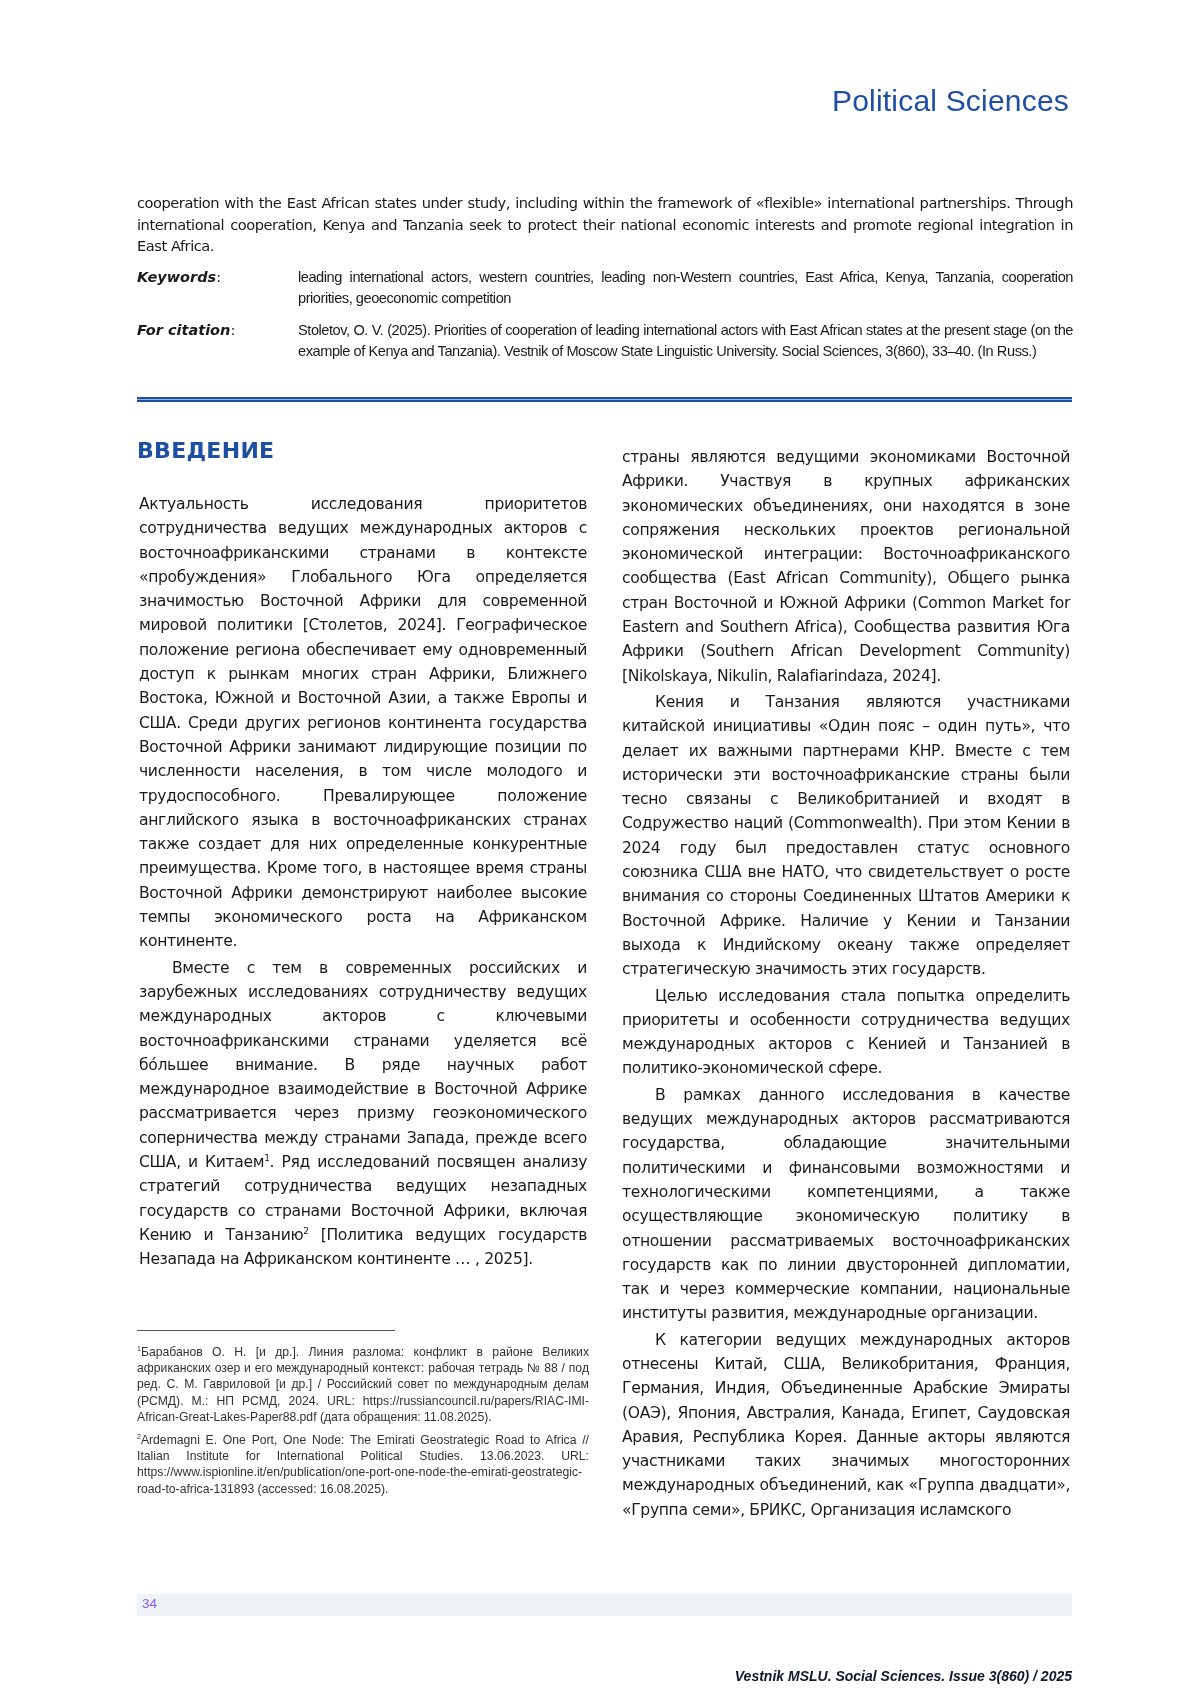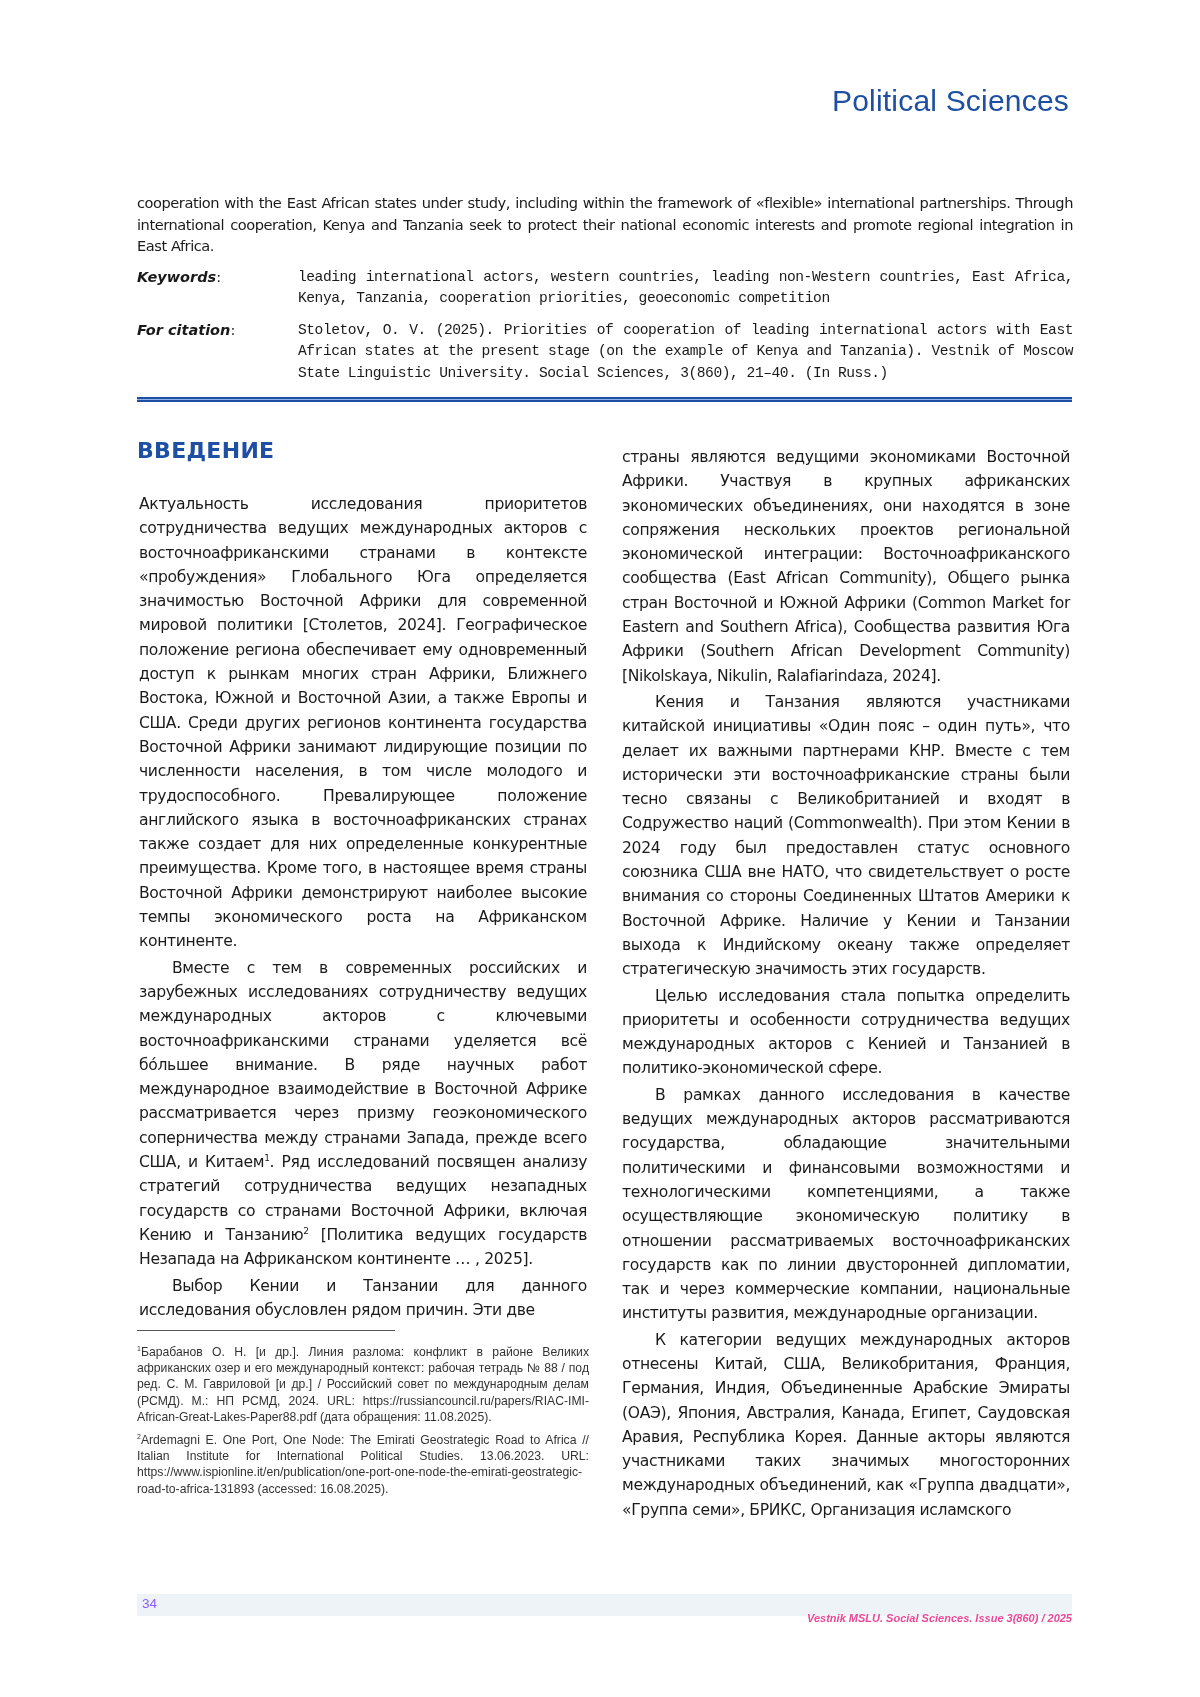--- a/index.html
+++ b/index.html
@@ -13,21 +13,21 @@
     position: absolute; left: 137px; top: 192px; width: 936px;
     font-family: "DejaVu Sans Condensed", "DejaVu Sans", sans-serif;
     font-size: 15.2px; line-height: 21.5px; color: #1a1a1a;
   }
   .meta-row { display: flex; }
   .meta-label {
     width: 161px; flex: none; font-style: italic; font-weight: bold;
     font-family: "DejaVu Sans", sans-serif; font-size: 14.5px;
   }
   .meta-label .colon { font-weight: normal; font-style: normal; }
-  .meta-text { flex: 1; text-align: justify; font-family: Liberation Mono, monospace; font-size: 14.6px; letter-spacing: -0.45px; }
+  .meta-text { flex: 1; text-align: justify; font-family: Liberation Sans, sans-serif; font-size: 14.6px; letter-spacing: -0.45px; }
   .cont-text { text-align: justify; font-family: "DejaVu Sans", sans-serif; font-size: 14.6px; letter-spacing: -0.45px; }
   .row-gap { height: 10px; }
   .rule {
     position: absolute; left: 137px; top: 397px; width: 935px; height: 5px;
     border-top: 2px solid #1f4fa3; border-bottom: 2px solid #1f4fa3; background: #8fb3e8; box-sizing: border-box;
   }
   .col {
     position: absolute; top: 440px; width: 452px;
     font-family: "DejaVu Sans", sans-serif; font-size: 15.6px; line-height: 24.3px; color: #1a1a1a;
     letter-spacing: -0.35px;
@@ -50,50 +50,49 @@
   .footnote sup { font-size: 7px; }
   .footer-bar {
     position: absolute; left: 137px; top: 1594px; width: 935px; height: 22px;
     background: #eef3f8;
   }
   .page-num {
     position: absolute; left: 142px; top: 1596px;
     font-family: "Liberation Sans", sans-serif; font-size: 13.5px; color: #8b5cf6; font-weight: normal;
   }
   .journal-line {
-    position: absolute; right: 128px; top: 1612px;
-    font-family: "Liberation Sans", sans-serif; font-size: 11px; color: #ec4899; font-style: italic; font-weight: bold;
+    position: absolute; right: 128px; top: 1668px;
+    font-family: "Liberation Sans", sans-serif; font-size: 14px; color: #0f172a; font-style: italic; font-weight: bold;
   }
 </style>
 </head>
 <body>
 
 <div class="section-title">Political Sciences</div>
 
 <div class="abstract-block">
   <div class="cont-text">cooperation with the East African states under study, including within the framework of «flexible» international partnerships. Through international cooperation, Kenya and Tanzania seek to protect their national economic interests and promote regional integration in East Africa.</div>
   <div class="row-gap"></div>
   <div class="meta-row">
     <div class="meta-label"><span>Keywords</span><span class="colon">:</span></div>
     <div class="meta-text">leading international actors, western countries, leading non-Western countries, East Africa, Kenya, Tanzania, cooperation priorities, geoeconomic competition</div>
   </div>
   <div class="row-gap"></div>
   <div class="meta-row">
     <div class="meta-label"><span>For citation</span><span class="colon">:</span></div>
-    <div class="meta-text">Stoletov, O. V. (2025). Priorities of cooperation of leading international actors with East African states at the present stage (on the example of Kenya and Tanzania). Vestnik of Moscow State Linguistic University. Social Sciences, 3(860), 21–40. (In Russ.)</div>
+    <div class="meta-text">Stoletov, O. V. (2025). Priorities of cooperation of leading international actors with East African states at the present stage (on the example of Kenya and Tanzania). Vestnik of Moscow State Linguistic University. Social Sciences, 3(860), 33–40. (In Russ.)</div>
   </div>
 </div>
 
 <div class="rule"></div>
 
 <div class="col col-left">
   <h2 class="heading">ВВЕДЕНИЕ</h2>
   <p class="para">Актуальность исследования приоритетов сотрудничества ведущих международных акторов с восточноафриканскими странами в контексте «пробуждения» Глобального Юга определяется значимостью Восточной Африки для современной мировой политики [Столетов, 2024]. Географическое положение региона обеспечивает ему одновременный доступ к рынкам многих стран Африки, Ближнего Востока, Южной и Восточной Азии, а также Европы и США. Среди других регионов континента государства Восточной Африки занимают лидирующие позиции по численности населения, в том числе молодого и трудоспособного. Превалирующее положение английского языка в восточноафриканских странах также создает для них определенные конкурентные преимущества. Кроме того, в настоящее время страны Восточной Африки демонстрируют наиболее высокие темпы экономического роста на Африканском континенте.</p>
   <p class="para indent"><span>Вместе с тем в современных российских и зарубежных исследованиях сотрудничеству ведущих международных акторов с ключевыми восточноафриканскими странами уделяется всё бо́льшее внимание. В ряде научных работ международное взаимодействие в Восточной Африке рассматривается через призму геоэкономического соперничества между странами Запада, прежде всего США, и Китаем</span><sup>1</sup><span>. Ряд исследований посвящен анализу стратегий сотрудничества ведущих незападных государств со странами Восточной Африки, включая Кению и Танзанию</span><sup>2</sup><span> [Политика ведущих государств Незапада на Африканском континенте … , 2025].</span></p>
-  <p class="para indent">Выбор Кении и Танзании для данного исследования обусловлен рядом причин. Эти две</p>
 </div>
 
 <div class="col col-right">
   <p class="para">страны являются ведущими экономиками Восточной Африки. Участвуя в крупных африканских экономических объединениях, они находятся в зоне сопряжения нескольких проектов региональной экономической интеграции: Восточноафриканского сообщества (East African Community), Общего рынка стран Восточной и Южной Африки (Common Market for Eastern and Southern Africa), Сообщества развития Юга Африки (Southern African Development Community) [Nikolskaya, Nikulin, Ralafiarindaza, 2024].</p>
   <p class="para indent">Кения и Танзания являются участниками китайской инициативы «Один пояс – один путь», что делает их важными партнерами КНР. Вместе с тем исторически эти восточноафриканские страны были тесно связаны с Великобританией и входят в Содружество наций (Commonwealth). При этом Кении в 2024 году был предоставлен статус основного союзника США вне НАТО, что свидетельствует о росте внимания со стороны Соединенных Штатов Америки к Восточной Африке. Наличие у Кении и Танзании выхода к Индийскому океану также определяет стратегическую значимость этих государств.</p>
   <p class="para indent">Целью исследования стала попытка определить приоритеты и особенности сотрудничества ведущих международных акторов с Кенией и Танзанией в политико-экономической сфере.</p>
   <p class="para indent">В рамках данного исследования в качестве ведущих международных акторов рассматриваются государства, обладающие значительными политическими и финансовыми возможностями и технологическими компетенциями, а также осуществляющие экономическую политику в отношении рассматриваемых восточноафриканских государств как по линии двусторонней дипломатии, так и через коммерческие компании, национальные институты развития, международные организации.</p>
   <p class="para indent">К категории ведущих международных акторов отнесены Китай, США, Великобритания, Франция, Германия, Индия, Объединенные Арабские Эмираты (ОАЭ), Япония, Австралия, Канада, Египет, Саудовская Аравия, Республика Корея. Данные акторы являются участниками таких значимых многосторонних международных объединений, как «Группа двадцати», «Группа семи», БРИКС, Организация исламского</p>
 </div>
 

